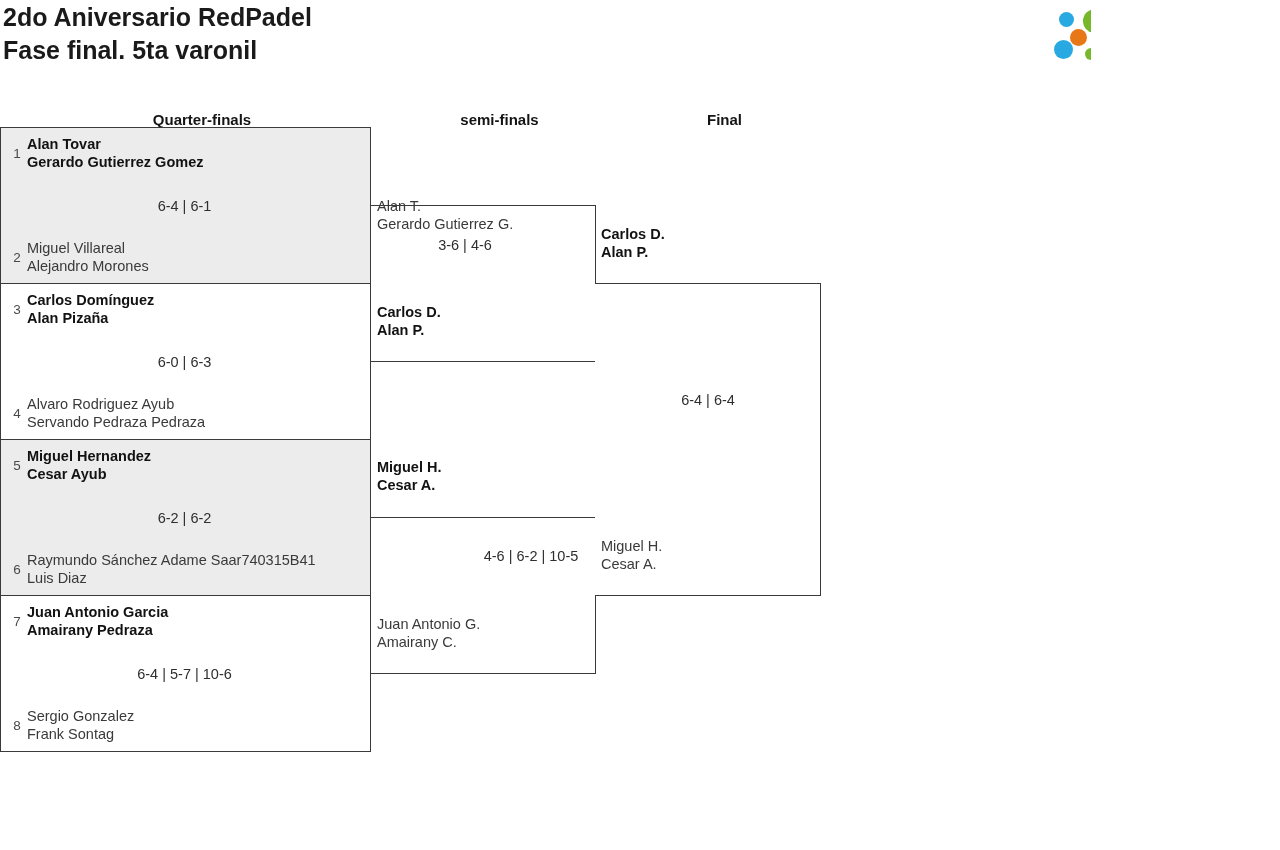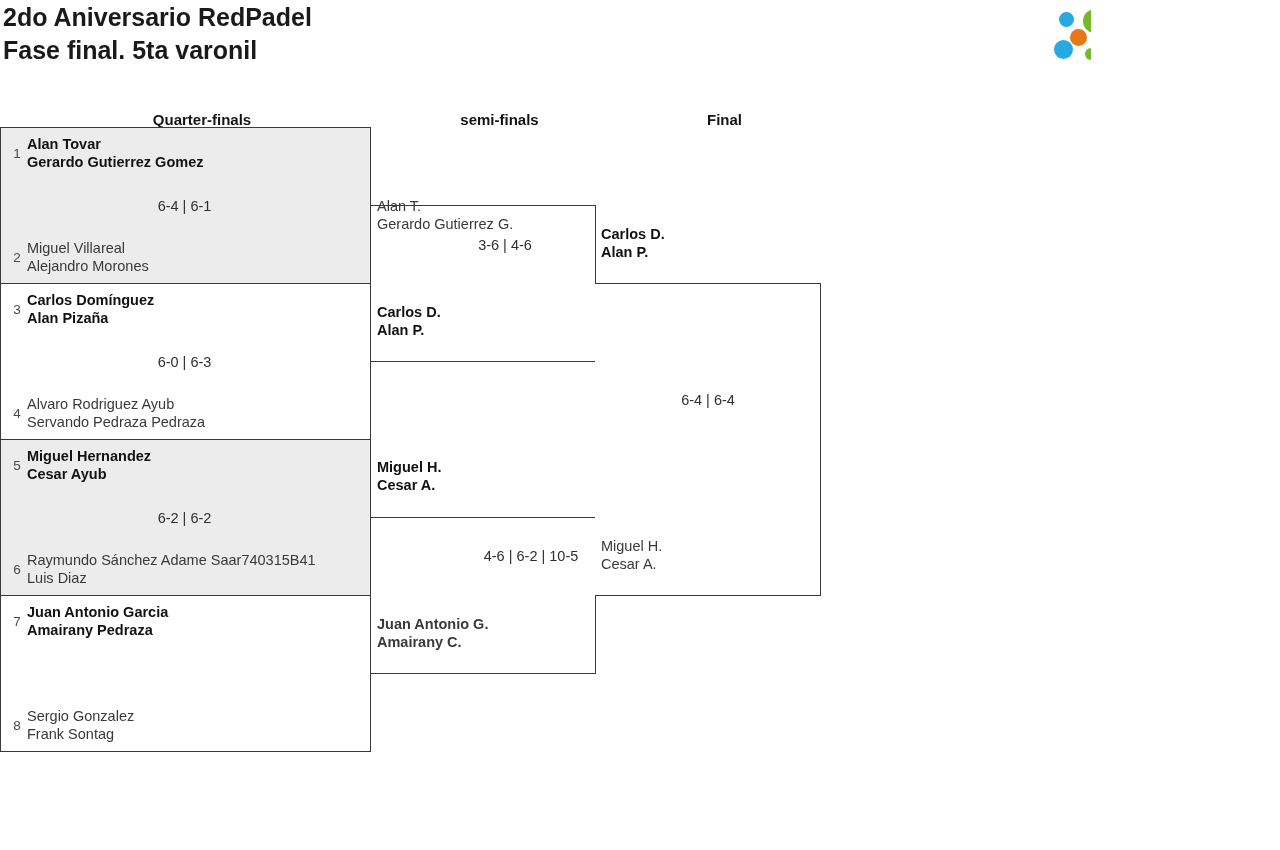--- a/index.html
+++ b/index.html
@@ -43,25 +43,25 @@
   
   .sfbox { position:absolute; left:370px; width:226px; height:157px; border:1px solid #3a3a3a; background:#ffffff; }
   .sf1 { top:205px; } .sf2 { top:517px; }
   .finalbox { position:absolute; left:595px; top:283px; width:226px; height:313px; border:1px solid #3a3a3a; border-left:none; background:#ffffff; }
   
   .blabel { position:absolute; font-size:14.5px; line-height:17.5px; color:#3a3a3a; }
   .blabel.w { font-weight:700; color:#121212; }
   .lbl-sf1-top { left:377px; top:158px;margin-top:40px; }
   .lbl-sf1-bot { left:377px; top:304px; }
   .lbl-sf2-top { left:377px; top:459px; }
-  .lbl-sf2-bot { left:377px; top:616px;font-weight:bold; }
+  .lbl-sf2-bot { left:377px; top:616px; }
   .lbl-fin-top { left:601px; top:226px; }
   .lbl-fin-bot { left:601px; top:538px; }
   .bscore { position:absolute; width:226px; text-align:center; font-size:14.5px; color:#2e2e2e; }
-  .sc-sf1 { left:392px; top:237px; }
+  .sc-sf1 { left:352px; top:237px; }
   .sc-sf2 { left:370px; top:548px;margin-left:48px; }
   .sc-fin { left:595px; top:392px; }
 </style>
 </head>
 <body>
 
 <div class="stage">
 
   <div class="title">
     <div>2do Aniversario RedPadel</div>
@@ -136,20 +136,21 @@
   </div>
 
   <div class="match m4">
     <div class="teamrow">
       <span class="seed">7</span>
       <span class="tnames w">
         <span class="tline">Juan Antonio Garcia</span>
         <span class="tline">Amairany Pedraza</span>
       </span>
     </div>
+    <div class="qscore">6-4 | 5-7 | 10-6</div>
     <div class="teamrow">
       <span class="seed">8</span>
       <span class="tnames">
         <span class="tline">Sergio Gonzalez</span>
         <span class="tline">Frank Sontag</span>
       </span>
     </div>
   </div>
 
   <div class="sfbox sf1"></div>

